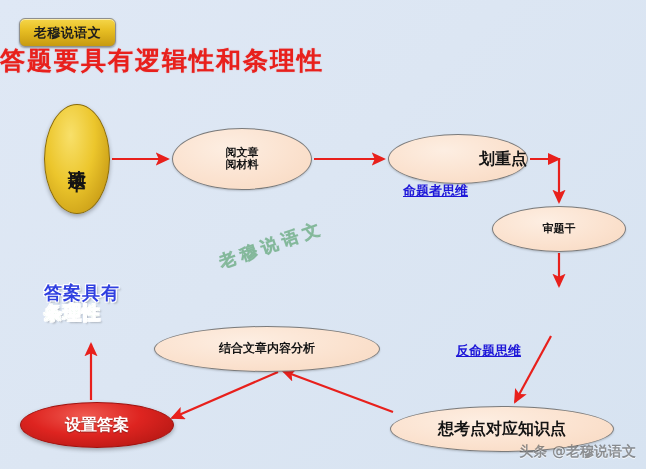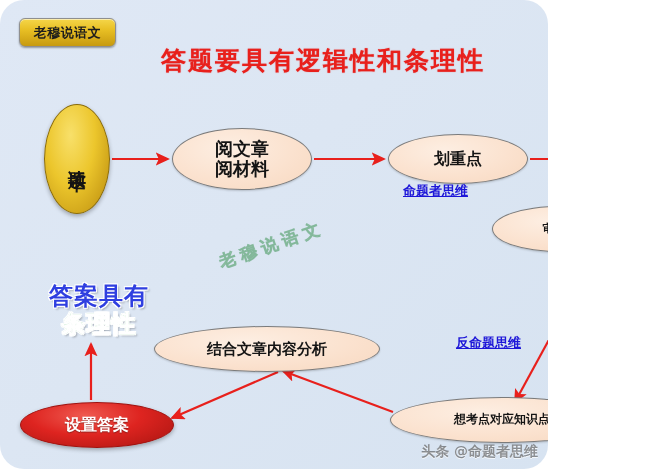--- a/index.html
+++ b/index.html
@@ -4,25 +4,24 @@
 <style>
   html, body {
     margin: 0;
     padding: 0;
   }
   body {
     font-family: "DejaVu Sans", "Liberation Sans", sans-serif;
   }
   #slide {
     position: relative;
-    width: 548px;
+    width: 646px;
     height: 469px;
     overflow: hidden;
     background: linear-gradient(135deg, #dfe8f5 0%, #dce6f3 45%, #d7e3f1 100%);
-    border-radius: 24px;
   }
 
   
   #brand-chip {
     position: absolute;
     left: 19px;
     top: 18px;
     width: 95px;
     height: 27px;
     border-radius: 6px;
@@ -37,21 +36,20 @@
     color: #1d1d1d;
     letter-spacing: .5px;
   }
 
   
   #title {
     position: absolute;
     left: 0;
     top: 44px;
     width: 646px;
-    text-align: center;
     font-family: "DejaVu Serif", "Liberation Serif", serif;
     font-size: 25px;
     font-weight: bold;
     color: #e8201c;
     letter-spacing: 2px;
     text-shadow: 0 0 1px rgba(232,32,28,.7);
   }
 
   
   .node {
@@ -84,49 +82,49 @@
     text-shadow: 0 1px 1px rgba(0,0,0,.35);
   }
   .vert-text {
     writing-mode: vertical-rl;
     text-orientation: upright;
     letter-spacing: 3px;
   }
 
   
   #node-read-stem   { left: 44px;  top: 104px; width: 66px;  height: 110px; font-size: 18px; }
-  #node-read-text   { left: 172px; top: 128px; width: 140px; height: 62px;  font-size: 18px; }
-  #node-key-points  { left: 388px; top: 134px; width: 140px; height: 50px;  font-size: 16px; }
+  #node-read-text   { left: 172px; top: 128px; width: 140px; height: 62px;  font-size: 11px; }
+  #node-key-points  { left: 388px; top: 134px; width: 140px; height: 50px;  font-size: 16px; justify-content: flex-end; }
   #node-exam-stem   { left: 492px; top: 206px; width: 134px; height: 46px;  font-size: 11px; }
   #node-know-point  { left: 492px; top: 290px; width: 134px; height: 46px;  font-size: 16px; }
-  #node-think-point { left: 390px; top: 397px; width: 224px; height: 46px;  font-size: 12px; text-align: center; }
-  #node-analyze     { left: 154px; top: 326px; width: 226px; height: 46px;  font-size: 15px; }
+  #node-think-point { left: 390px; top: 406px; width: 224px; height: 46px;  font-size: 16px; text-align: center; }
+  #node-analyze     { left: 154px; top: 326px; width: 226px; height: 46px;  font-size: 12px; }
   #node-set-answer  { left: 20px;  top: 402px; width: 154px; height: 46px;  font-size: 16px; }
 
   
   .blue-label {
     position: absolute;
     font-size: 13px;
     font-weight: bold;
     color: #1d16d8;
     white-space: nowrap;
     text-decoration: underline;
   }
   #label-setter-thinking { left: 403px; top: 182px; }
-  #label-anti-thinking   { left: 456px; top: 334px; }
+  #label-anti-thinking   { left: 456px; top: 342px; }
 
   
   #wordart {
     position: absolute;
     left: 44px;
     top: 282px;
     width: 110px;
-    text-align: center;
-    font-weight: bold;
-    font-size: 24px;
+    text-align: left;
+    font-weight: bold;
+    font-size: 18px;
     letter-spacing: 1px;
     line-height: 1.18;
   }
   #wordart .wa-line1 {
     display: block;
     color: #2f3fe0;
     -webkit-text-stroke: 1px #ffffff;
     paint-order: stroke fill;
     text-shadow: 1px 1px 0 #ffffff, -1px -1px 0 #ffffff, 1px -1px 0 #ffffff, -1px 1px 0 #ffffff, 2px 2px 2px rgba(0,0,0,.25);
   }
@@ -245,15 +243,15 @@
 
   <div id="label-setter-thinking" class="blue-label">命题者思维</div>
   <div id="label-anti-thinking" class="blue-label">反命题思维</div>
 
   <div id="wordart">
     <span class="wa-line1">答案具有</span>
     <span class="wa-line2">条理性</span>
   </div>
 
   <div id="watermark-diagonal">老穆说语文</div>
-  <div id="watermark-corner">头条 @命题者思维</div>
+  <div id="watermark-corner">头条 @老穆说语文</div>
 
 </div>
 
 </body></html>

